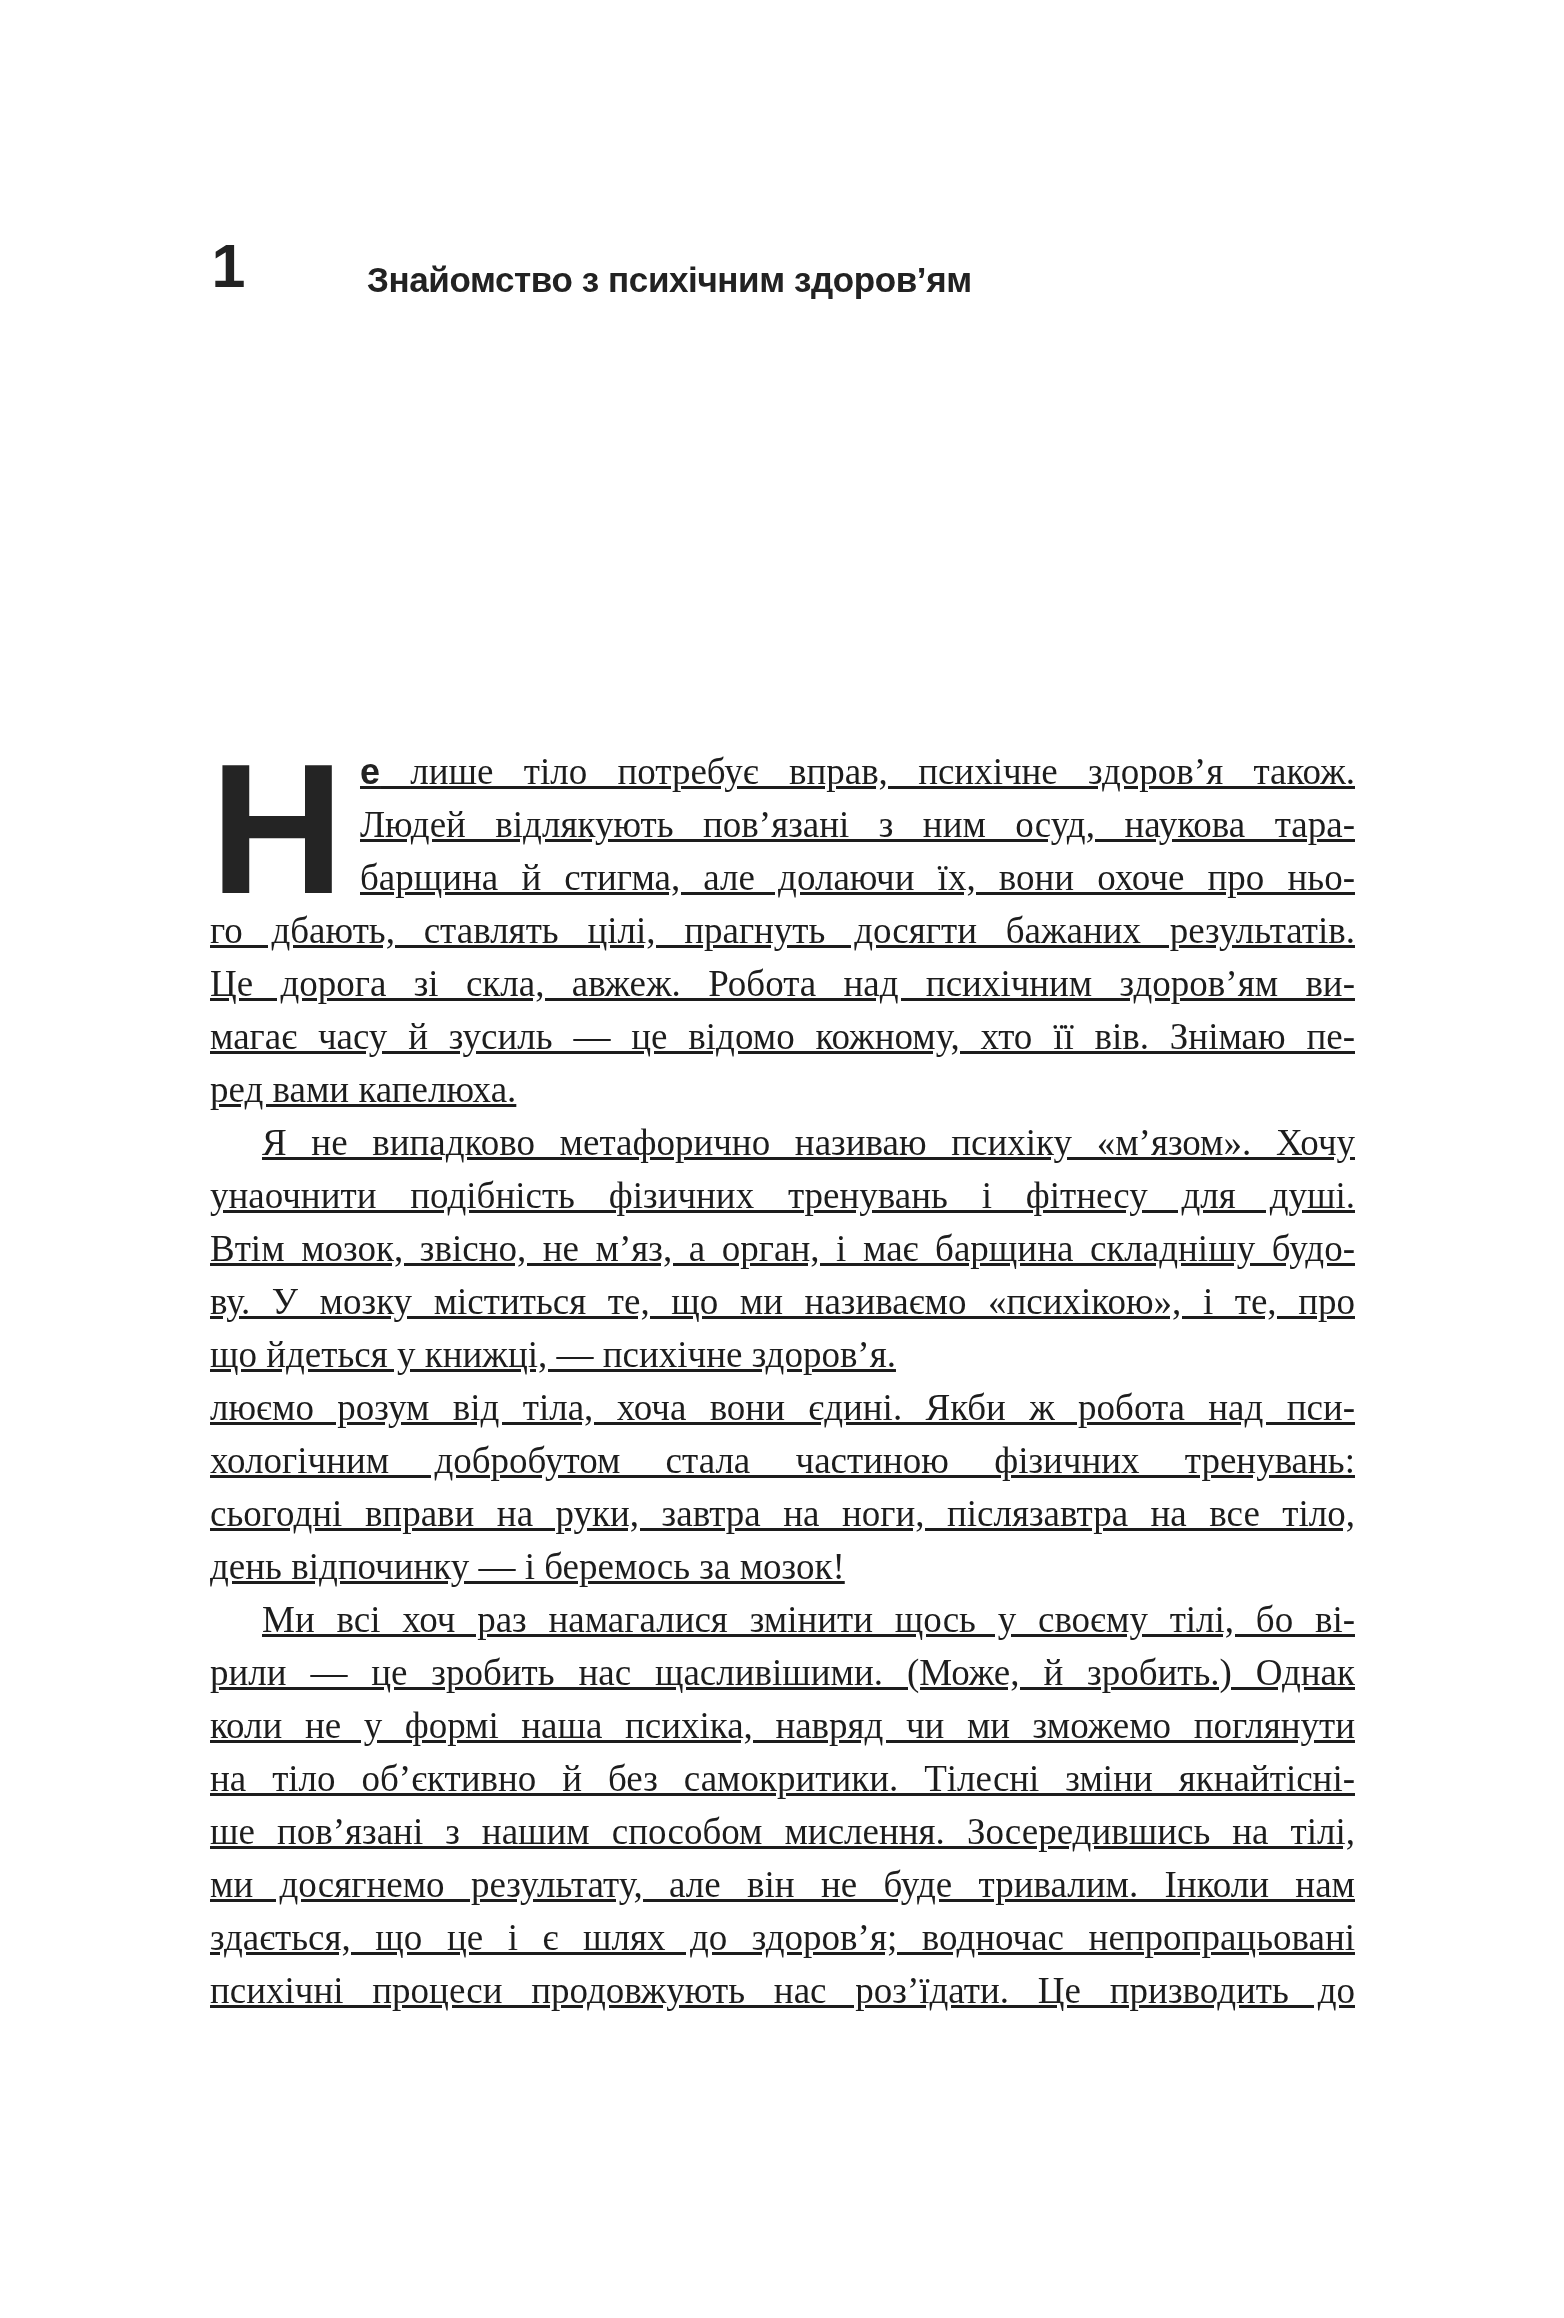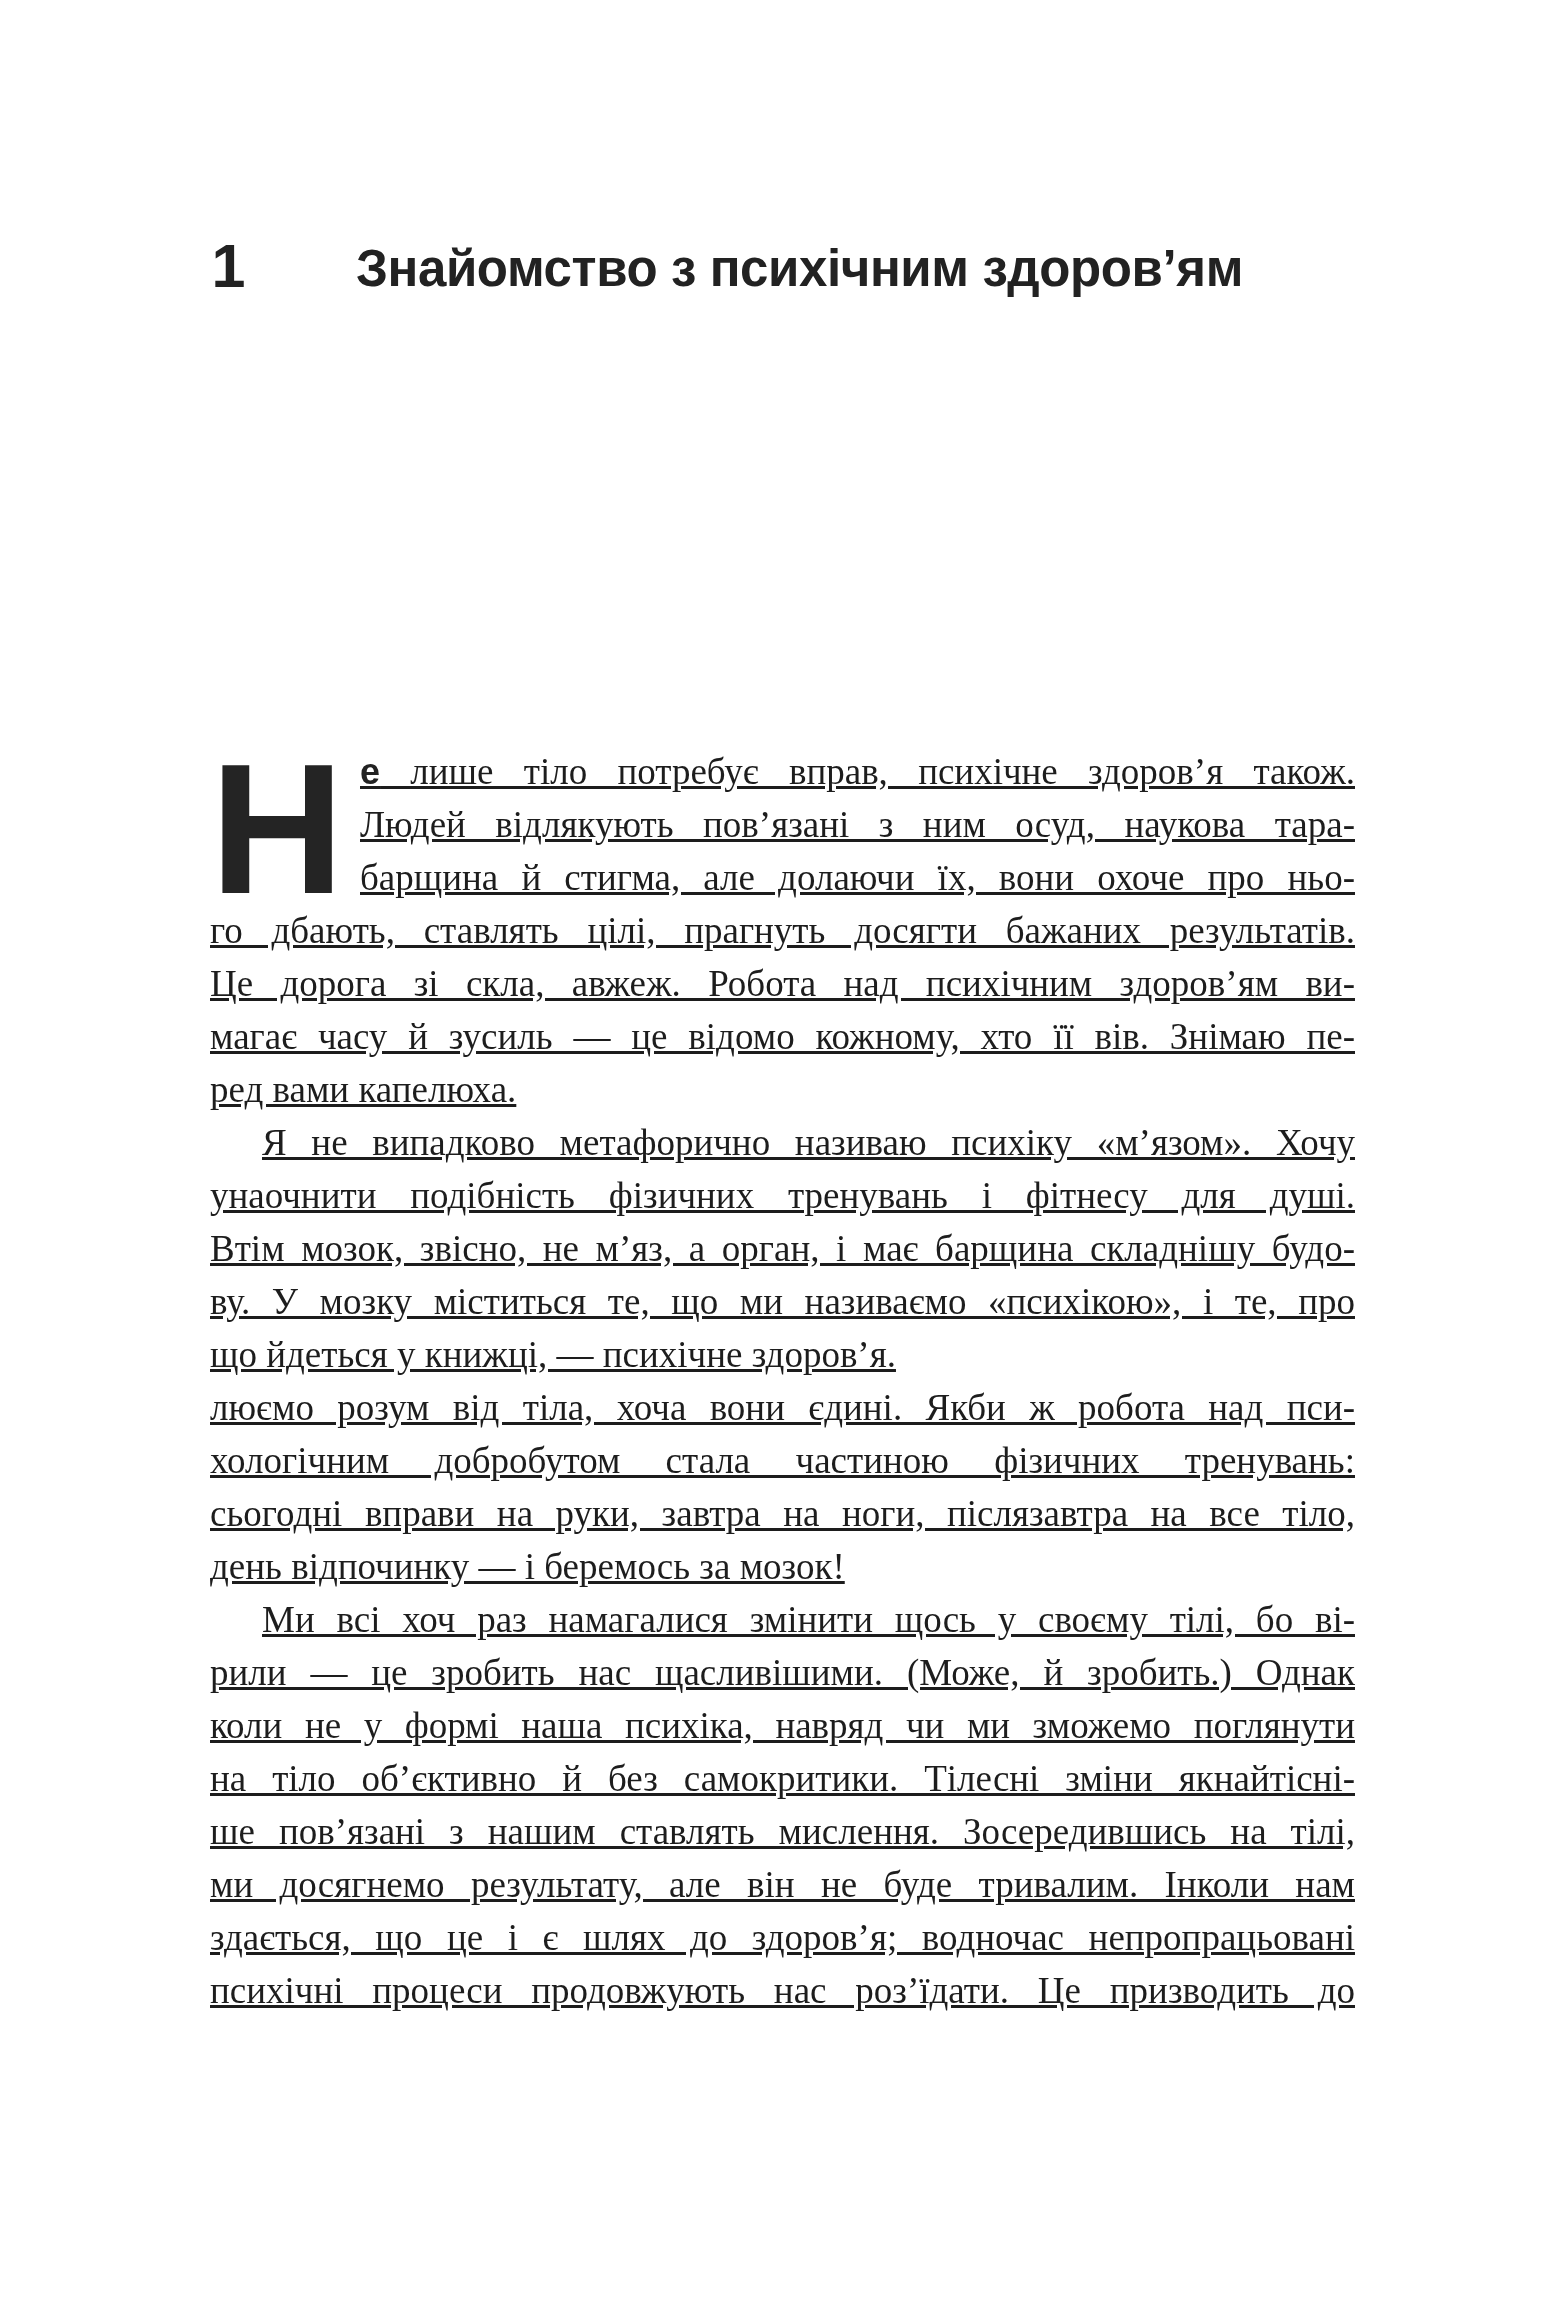--- a/index.html
+++ b/index.html
@@ -18,24 +18,24 @@
   .chapter-header { position: absolute; left: 210px; top: 0; width: 1145px; height: 0; }
   .chapter-number {
     position: absolute; left: 1.6px; top: 236px;
     font-family: "Liberation Sans", sans-serif;
     font-weight: bold;
     font-size: 61px; line-height: 61px;
     color: #222222;
   }
   .chapter-title {
     position: absolute; left: 146px; top: 243px;
-    margin: 0;
+    margin: 11px;
     font-family: "Liberation Sans", sans-serif;
     font-weight: bold;
-    font-size: 51px; line-height: 51px;
+    font-size: 35px; line-height: 51px;
     letter-spacing: -0.4px;
     color: #222222;
     white-space: nowrap;
   }
 
   
   .body-text {
     position: absolute; left: 210px; top: 745px;
     width: 1145px;
   }
@@ -101,21 +101,21 @@
         <div class="line">люємо розум від тіла, хоча вони єдині. Якби ж робота над пси-</div>
         <div class="line">хологічним добробутом стала частиною фізичних тренувань:</div>
         <div class="line">сьогодні вправи на руки, завтра на ноги, післязавтра на все тіло,</div>
         <div class="line last">день відпочинку — і беремось за мозок!</div>
       </div>
       <div class="paragraph">
         <div class="line indent">Ми всі хоч раз намагалися змінити щось у своєму тілі, бо ві-</div>
         <div class="line">рили — це зробить нас щасливішими. (Може, й зробить.) Однак</div>
         <div class="line">коли не у формі наша психіка, навряд чи ми зможемо поглянути</div>
         <div class="line">на тіло об’єктивно й без самокритики. Тілесні зміни якнайтісні-</div>
-        <div class="line">ше пов’язані з нашим ставлять мислення. Зосередившись на тілі,</div>
+        <div class="line">ше пов’язані з нашим способом мислення. Зосередившись на тілі,</div>
         <div class="line">ми досягнемо результату, але він не буде тривалим. Інколи нам</div>
         <div class="line">здається, що це і є шлях до здоров’я; водночас непропрацьовані</div>
         <div class="line">психічні процеси продовжують нас роз’їдати. Це призводить до</div>
       </div>
     </main>
 
 </div>
 
 
 </body></html>

